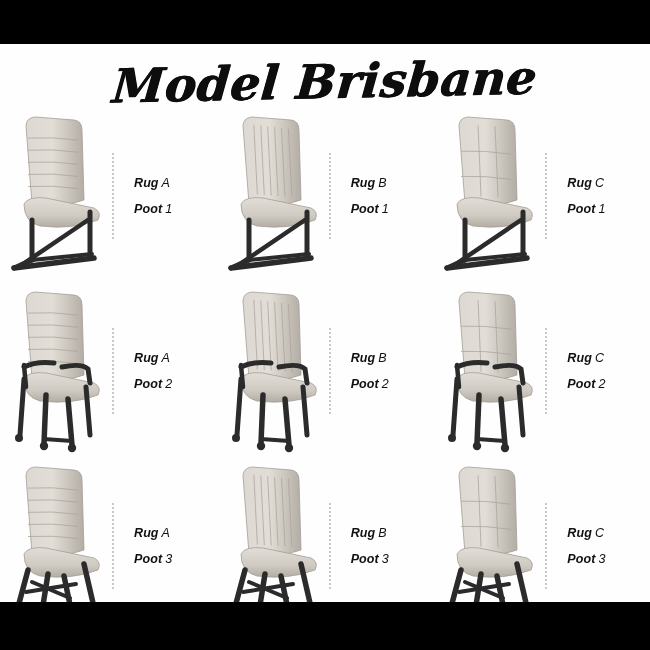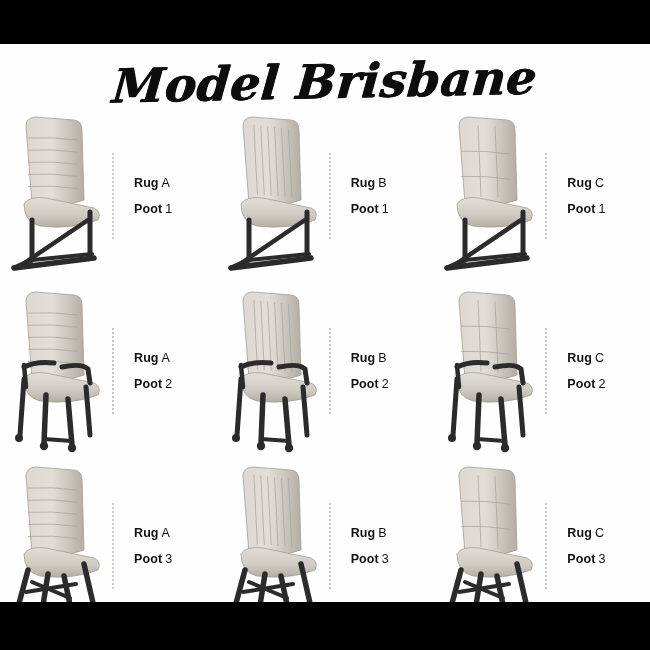--- a/index.html
+++ b/index.html
@@ -66,20 +66,21 @@
   
   .grid {
     position: absolute;
     top: 64px;
     left: 0;
     width: 650px;
     height: 492px;
     display: grid;
     grid-template-columns: repeat(3, 1fr);
     grid-template-rows: repeat(3, 1fr);
+    font-style: italic;
   }
   .cell {
     position: relative;
     display: flex;
     align-items: center;
   }
   .chair-slot {
     position: relative;
     width: 108px;
     height: 100%;

